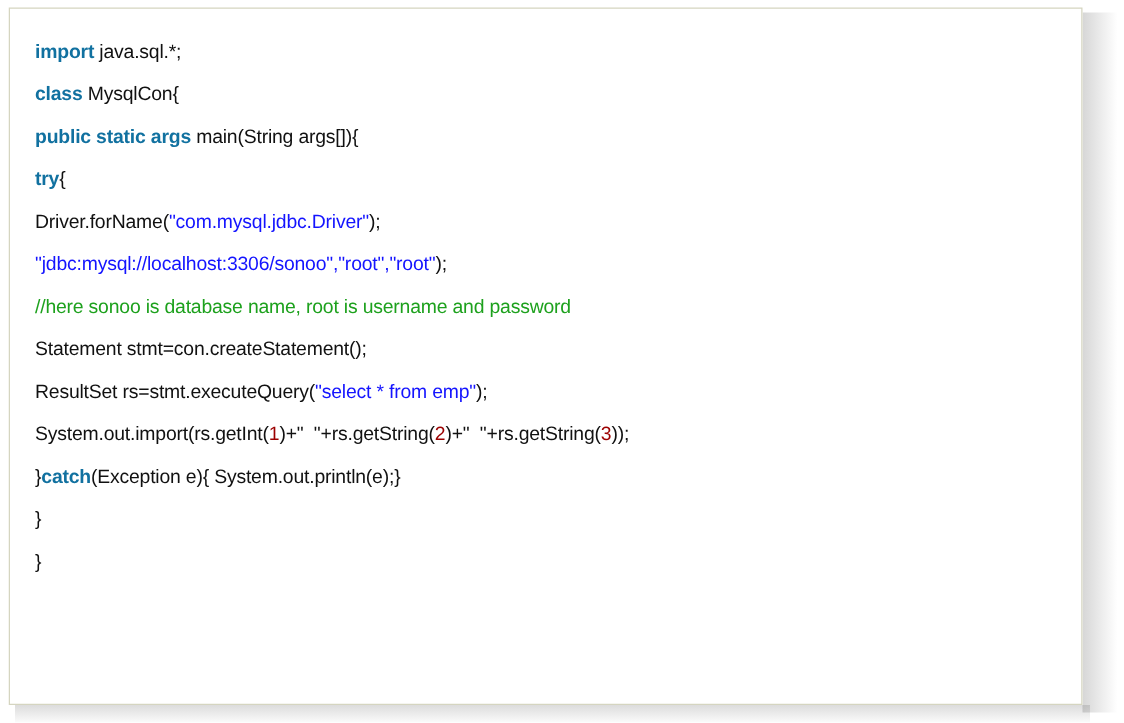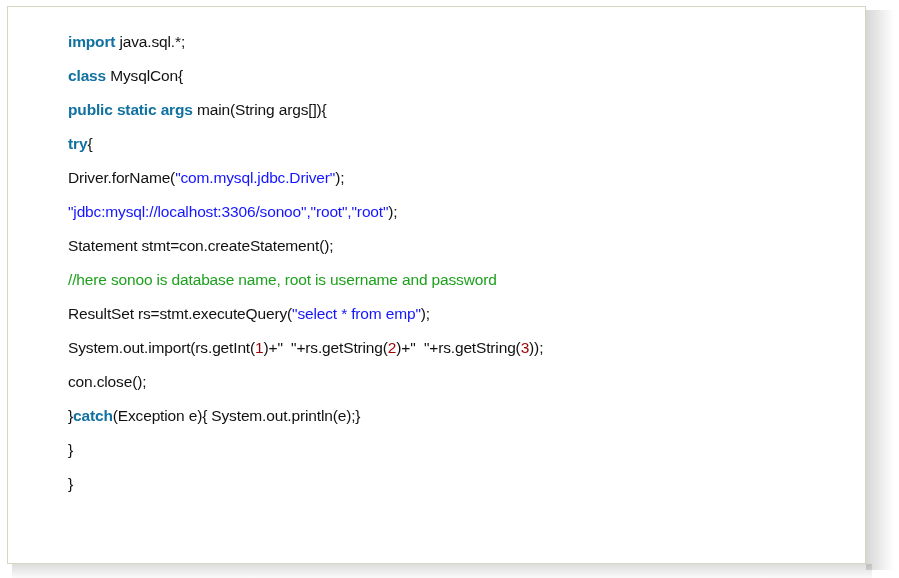--- a/index.html
+++ b/index.html
@@ -55,21 +55,20 @@
     padding: 18px 0 0 20px;
   }
 
   .code-line {
     font-family: "Liberation Sans", sans-serif;
     font-size: 15.5px;
     line-height: 34px;
     color: #000000;
     white-space: pre;
     letter-spacing: -0.15px;
-    margin-left: 40px;
   }
 
   .kw {
     font-weight: bold;
     color: #1171a0;
   }
   .str {
     color: #1414ff;
   }
   .num {
@@ -91,24 +90,23 @@
   <div class="shadow-bottom"></div>
 
   <div class="code-panel">
     <div class="code-body">
         <div class="code-line"><span class="kw">import</span><span class="plain"> java.sql.*;</span></div>
         <div class="code-line"><span class="kw">class</span><span class="plain"> MysqlCon{</span></div>
         <div class="code-line"><span class="kw">public static args</span><span class="plain"> main(String args[]){</span></div>
         <div class="code-line"><span class="kw">try</span><span class="plain">{</span></div>
         <div class="code-line"><span class="plain">Driver.forName(</span><span class="str">"com.mysql.jdbc.Driver"</span><span class="plain">);</span></div>
         <div class="code-line"><span class="str">"jdbc:mysql://localhost:3306/sonoo","root","root"</span><span class="plain">);</span></div>
+        <div class="code-line"><span class="cmt">//here sonoo is database name, root is username and password</span></div>
         <div class="code-line"><span class="plain">Statement stmt=con.createStatement();</span></div>
-        <div class="code-line"><span class="cmt">//here sonoo is database name, root is username and password</span></div>
         <div class="code-line"><span class="plain">ResultSet rs=stmt.executeQuery(</span><span class="str">"select * from emp"</span><span class="plain">);</span></div>
         <div class="code-line"><span class="plain">System.out.import(rs.getInt(</span><span class="num">1</span><span class="plain">)+"  "+rs.getString(</span><span class="num">2</span><span class="plain">)+"  "+rs.getString(</span><span class="num">3</span><span class="plain">));</span></div>
-        <div class="code-line"><span class="plain">con.close();</span></div>
         <div class="code-line"><span class="plain">}</span><span class="kw">catch</span><span class="plain">(Exception e){ System.out.println(e);}</span></div>
         <div class="code-line"><span class="plain">}</span></div>
         <div class="code-line"><span class="plain">}</span></div>
       </div>
   </div>
 
 </div>
 
 </body></html>

